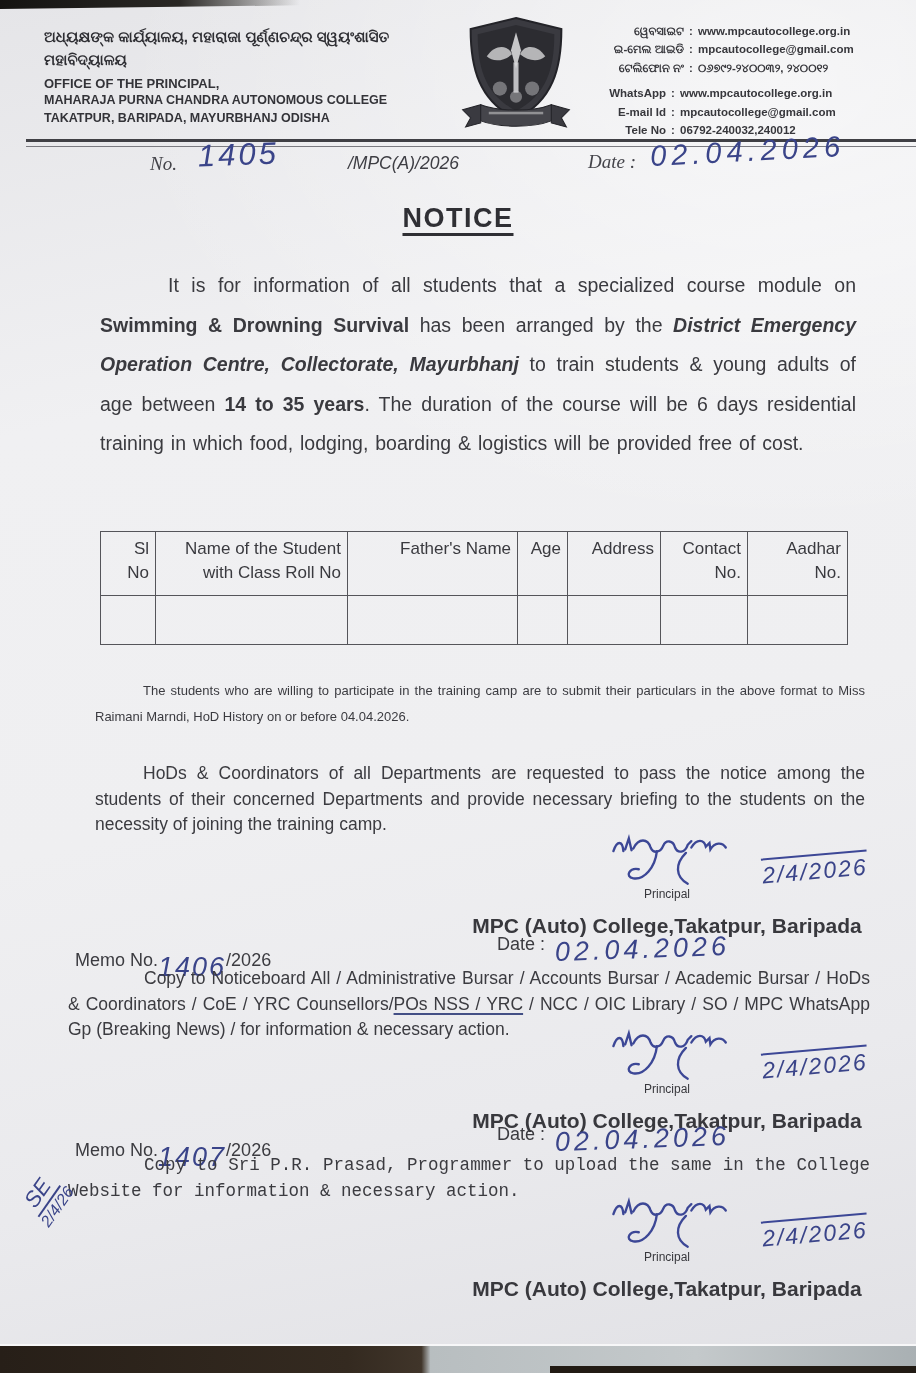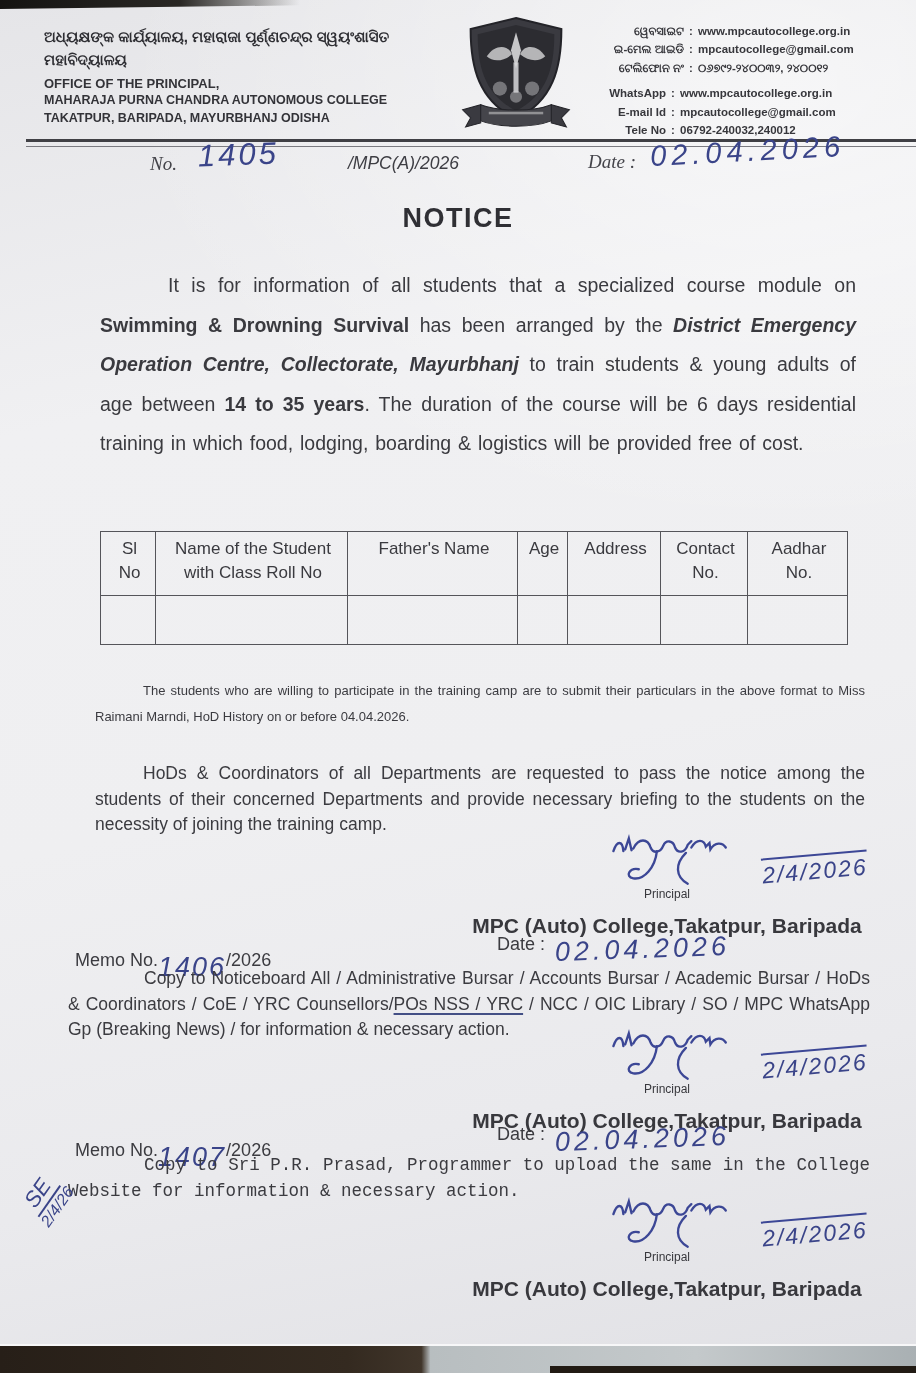--- a/index.html
+++ b/index.html
@@ -41,30 +41,30 @@
   
   .hw { color:#3a4489; font-style:italic; }
   .no-label { position:absolute; left:150px; top:153px; font-family:"Liberation Serif",serif; font-style:italic; font-size:19px; color:#44444a; }
   .no-hw { position:absolute; left:198px; top:137px; font-size:31px; letter-spacing:3px; transform:rotate(-2deg); }
   .no-suffix { position:absolute; left:348px; top:153px; font-style:italic; font-size:17.5px; color:#3e3e44; }
   .date-label-top { position:absolute; left:588px; top:151px; font-family:"Liberation Serif",serif; font-style:italic; font-size:19px; color:#44444a; }
   .date-hw-top { position:absolute; left:650px; top:135px; font-size:29px; letter-spacing:5px; transform:rotate(-3deg); }
 
   .notice { position:absolute; top:203px; left:0; right:0; text-align:center; }
   .notice span { font-size:27px; font-weight:bold; letter-spacing:1.5px; color:#2f2f34;
-    text-decoration-thickness:2.5px; text-underline-offset:6px; }
+    text-decoration:underline; text-decoration-thickness:2.5px; text-underline-offset:6px; }
 
   .para1 { position:absolute; top:266px; left:100px; width:756px; font-size:19.5px; line-height:39.5px;
     text-align:justify; text-indent:68px; color:#3a3a3f; word-spacing:1.5px; }
   .b { font-weight:bold; } .bi { font-weight:bold; font-style:italic; }
 
   .table-wrap { position:absolute; top:531px; left:100px; }
   table { border-collapse:collapse; }
   th,td { border:1.6px solid #55555a; }
-  th { font-size:17px; font-weight:normal; text-align:center; vertical-align:top;
+  th { font-size:17px; font-weight:normal; text-align:right; vertical-align:top;
     padding:5px 6px 10px 9px; line-height:24px; color:#3a3a3f; }
   td { height:46px; }
 
   .para2 { position:absolute; top:678px; left:95px; width:770px; font-size:13px; line-height:25.5px; text-align:justify; text-indent:48px; }
   .para3 { position:absolute; top:761px; left:95px; width:770px; font-size:17.5px; line-height:25.5px; text-align:justify; text-indent:48px; }
 
   .sig { position:absolute; left:452px; width:430px; text-align:center; }
   .sig1 { top:831px; } .sig2 { top:1026px; } .sig3 { top:1194px; }
   .sig-row { display:flex; align-items:flex-end; justify-content:flex-end; padding-right:14px; height:60px; }
   .squiggle { width:162px; height:58px; }

